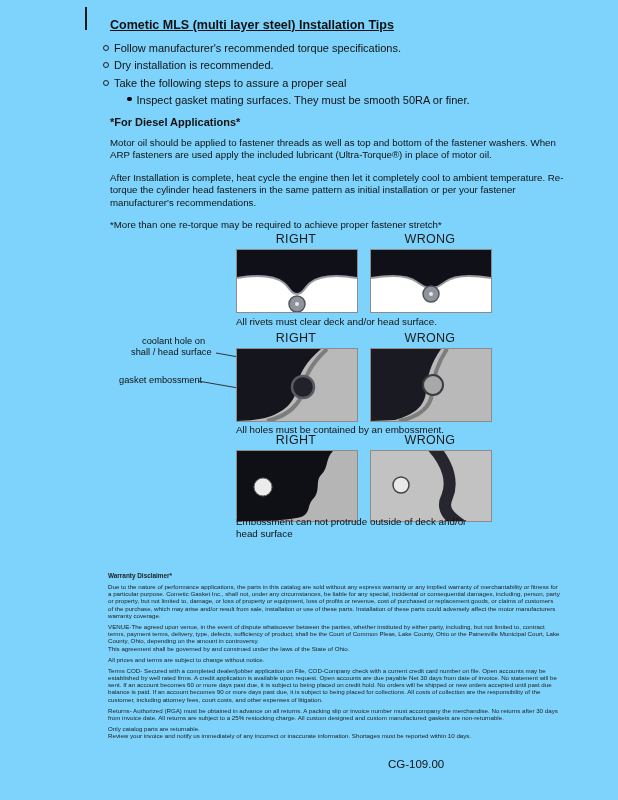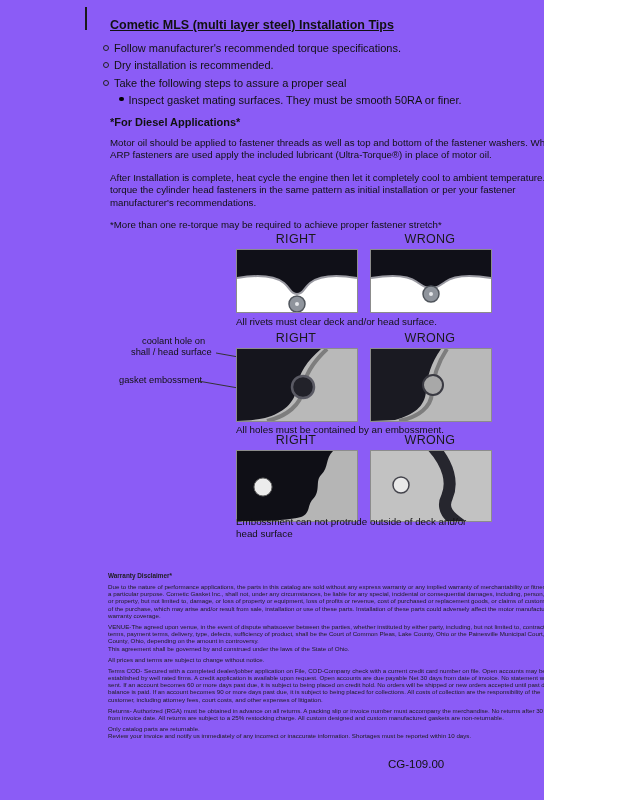--- a/index.html
+++ b/index.html
@@ -1,30 +1,30 @@
 <!DOCTYPE html>
 <html><head>
 <meta charset="utf-8">
 <style>
   html,body { margin:0; padding:0; background:#fff; }
   .page {
-    position:relative; width:544px; height:800px; background:#8b5cf6;
+    position:relative; width:618px; height:800px; background:#7dd3fc;
     font-family:"Liberation Sans","DejaVu Sans",sans-serif; color:#111;
     overflow:hidden;
   }
   .edge-mark { position:absolute; left:85px; top:7px; width:2px; height:23px; background:#1a1a1a; }
 
   .doc-title {
     position:absolute; left:110px; top:18px; width:470px;
     font-size:12.5px; font-weight:bold; text-decoration:underline;
   }
 
   .tips { position:absolute; left:103px; top:42px; width:470px; }
   .bullet-row { display:flex; align-items:flex-start; margin-bottom:3.5px; font-size:11px; line-height:1.25; }
-  .bullet-row.sub { margin-left:16px;text-align:right; }
+  .bullet-row.sub { margin-left:24px;text-align:right; }
   .b-hollow { flex:0 0 auto; width:4px; height:4px; border:1px solid #222; border-radius:50%; margin:3px 5px 0 0; }
   .b-solid  { flex:0 0 auto; width:4.5px; height:4.5px; background:#000; border-radius:50%; margin:3px 5px 0 0; }
 
   .diesel { position:absolute; left:110px; top:116px; width:458px; }
   .diesel-heading { font-size:11px; font-weight:bold; margin-bottom:9px; }
   .diesel p { margin:0 0 10px 0; font-size:9.7px; line-height:1.28; }
 
   .diagrams { position:absolute; left:0; top:228px; width:618px; height:322px; }
   .dg-label { position:absolute; width:120px; text-align:center; font-size:12.5px; color:#1a1a1a; letter-spacing:0.3px; }
   .panel { position:absolute; width:120px; border:1px solid #8c8c8c; line-height:0; background:#fff; }

